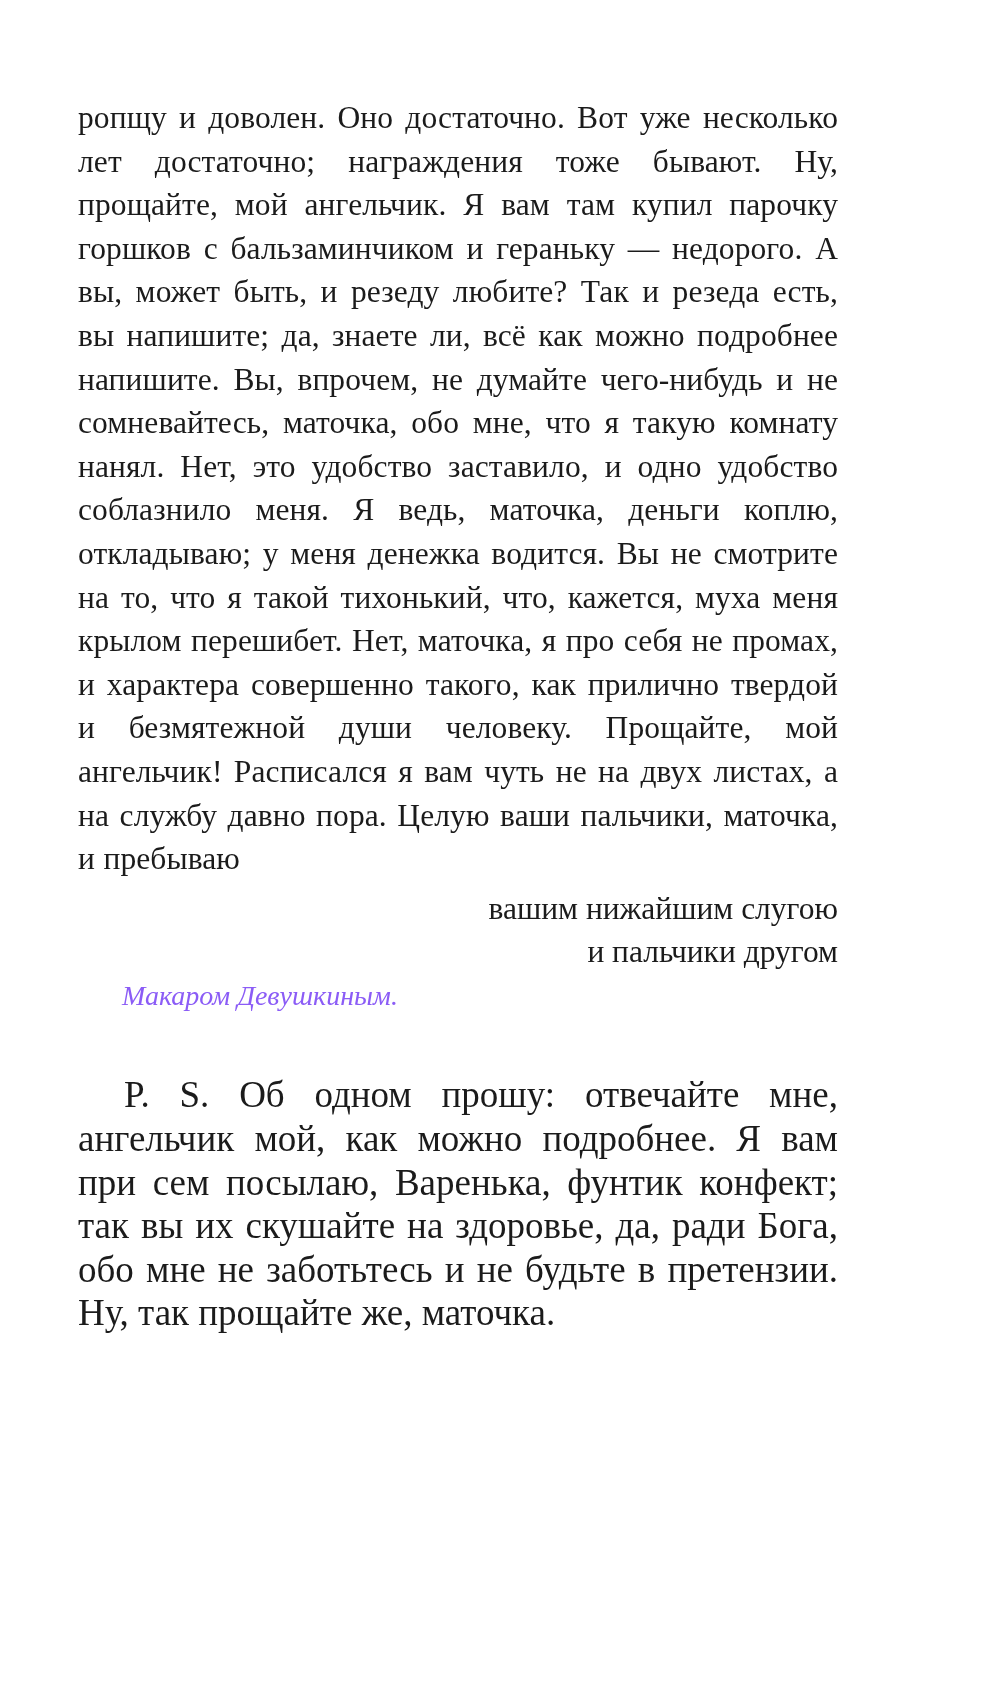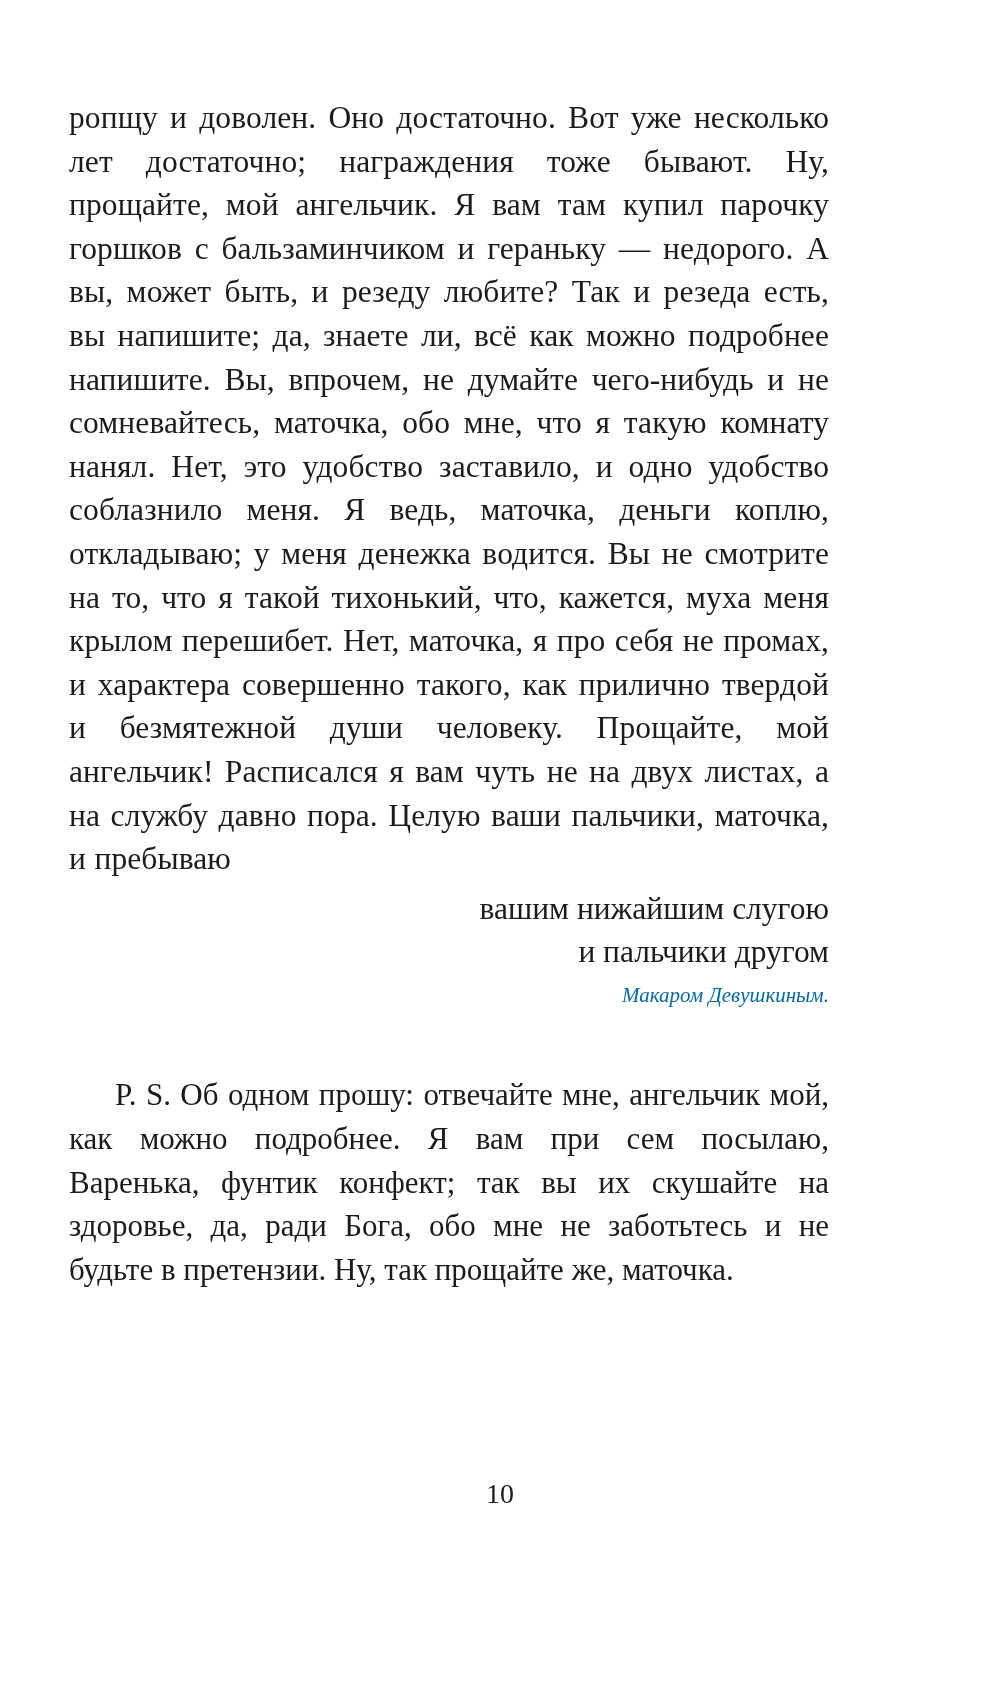--- a/index.html
+++ b/index.html
@@ -18,21 +18,21 @@
   .page {
     position: absolute;
     left: 0;
     top: 0;
     width: 1000px;
     height: 1698px;
     background: #ffffff;
   }
   .text-block {
     position: absolute;
-    left: 69px;
+    left: 78px;
     top: 96px;
     width: 760px;
   }
   p.body-par {
     margin: 0;
     font-size: 31.5px;
     line-height: 43.6px;
     text-align: justify;
     text-justify: inter-word;
     letter-spacing: 0.1px;
@@ -46,32 +46,31 @@
   }
   .signature-line {
     margin: 0;
     font-size: 31.5px;
     line-height: 43.6px;
     text-align: right;
     color: #1b1b1b;
   }
   .signature-name {
     margin: 0;
-    font-size: 21px;
+    font-size: 28px;
     line-height: 43.6px;
     font-style: italic;
-    text-align: right;
-    color: #0369a1;
+    color: #8b5cf6;
   }
   .ps-block {
     margin-top: 56px;
   }
   p.ps-par {
     margin: 0;
-    font-size: 31px;
+    font-size: 37px;
     line-height: 43.6px;
     text-align: justify;
     text-indent: 46px;
     color: #1b1b1b;
   }
   .page-number {
     position: absolute;
     left: 0;
     right: 0;
     top: 1478px;
@@ -95,15 +94,14 @@
       <p class="signature-line">и пальчики другом</p>
       <p class="signature-name">Макаром Девушкиным.</p>
     </div>
 
     <div class="ps-block">
       <p class="ps-par">P. S. Об одном прошу: отвечайте мне, ангельчик мой, как можно подробнее. Я вам при сем посылаю, Варенька, фунтик конфект; так вы их скушайте на здоровье, да, ради Бога, обо мне не заботьтесь и не будьте в претензии. Ну, так прощайте же, маточка.</p>
     </div>
 
   </div>
 
-  <div class="page-number">10</div>
 
 </div>
 
 </body></html>

